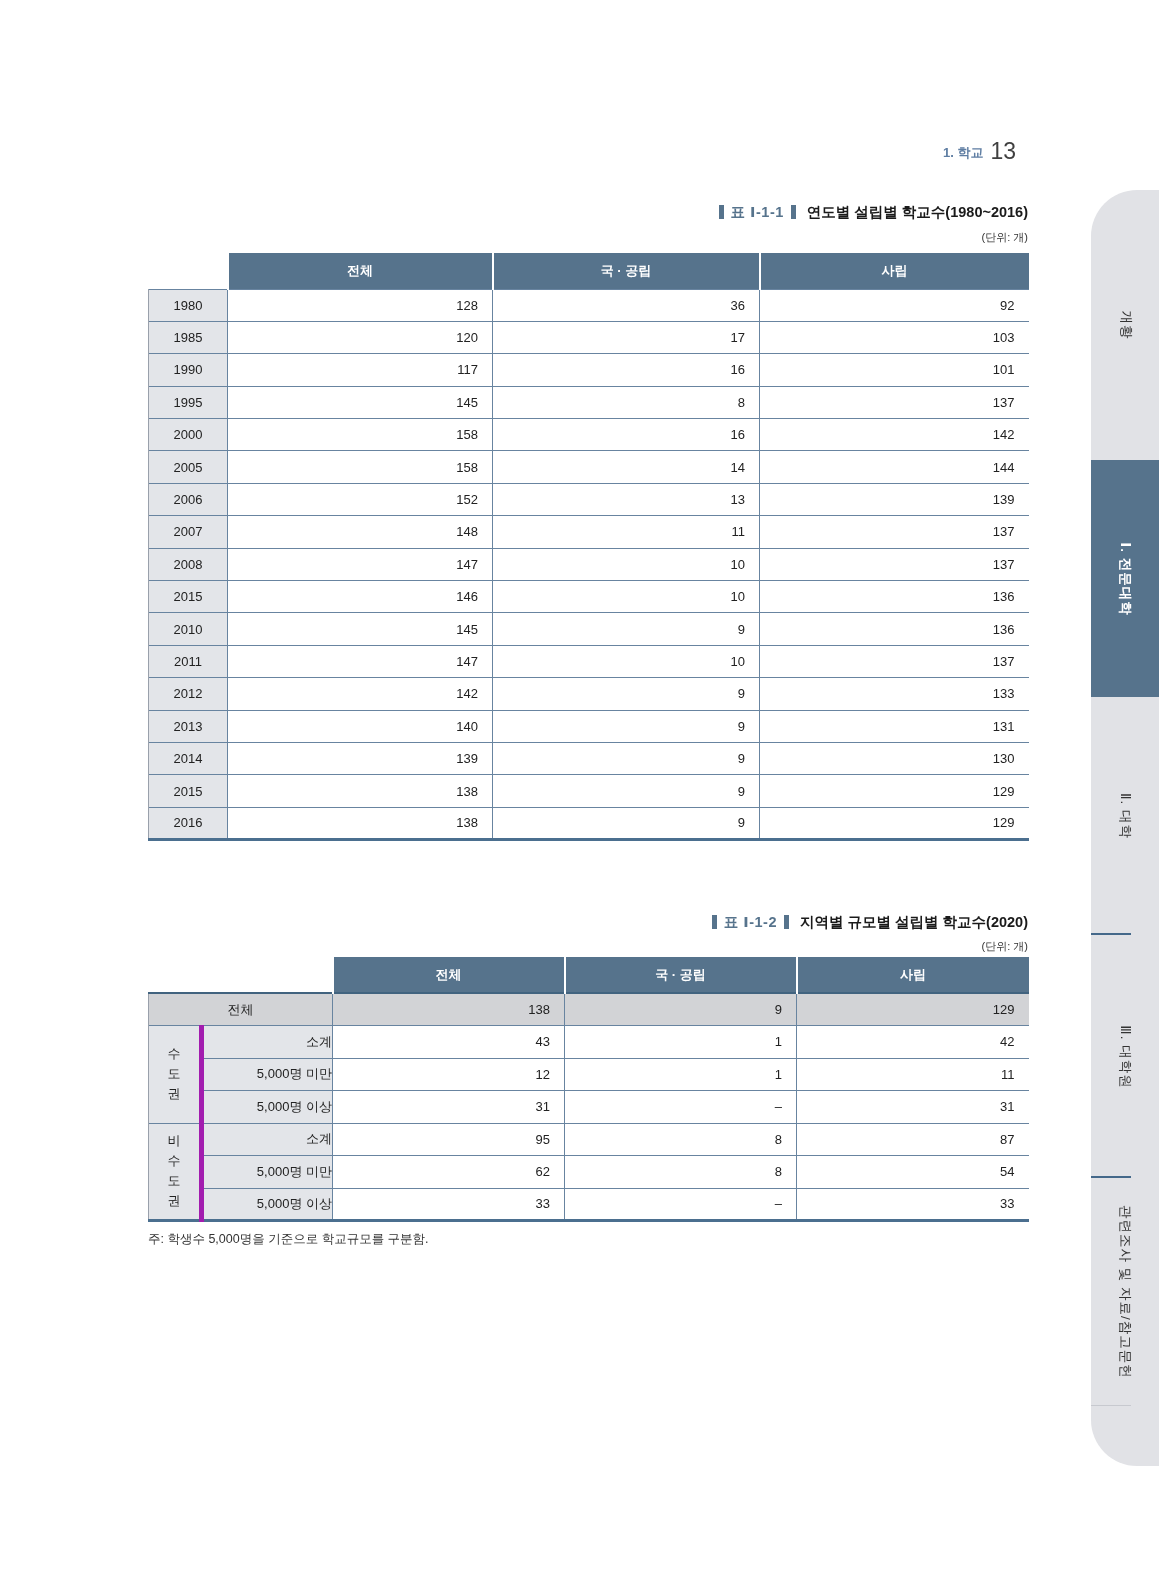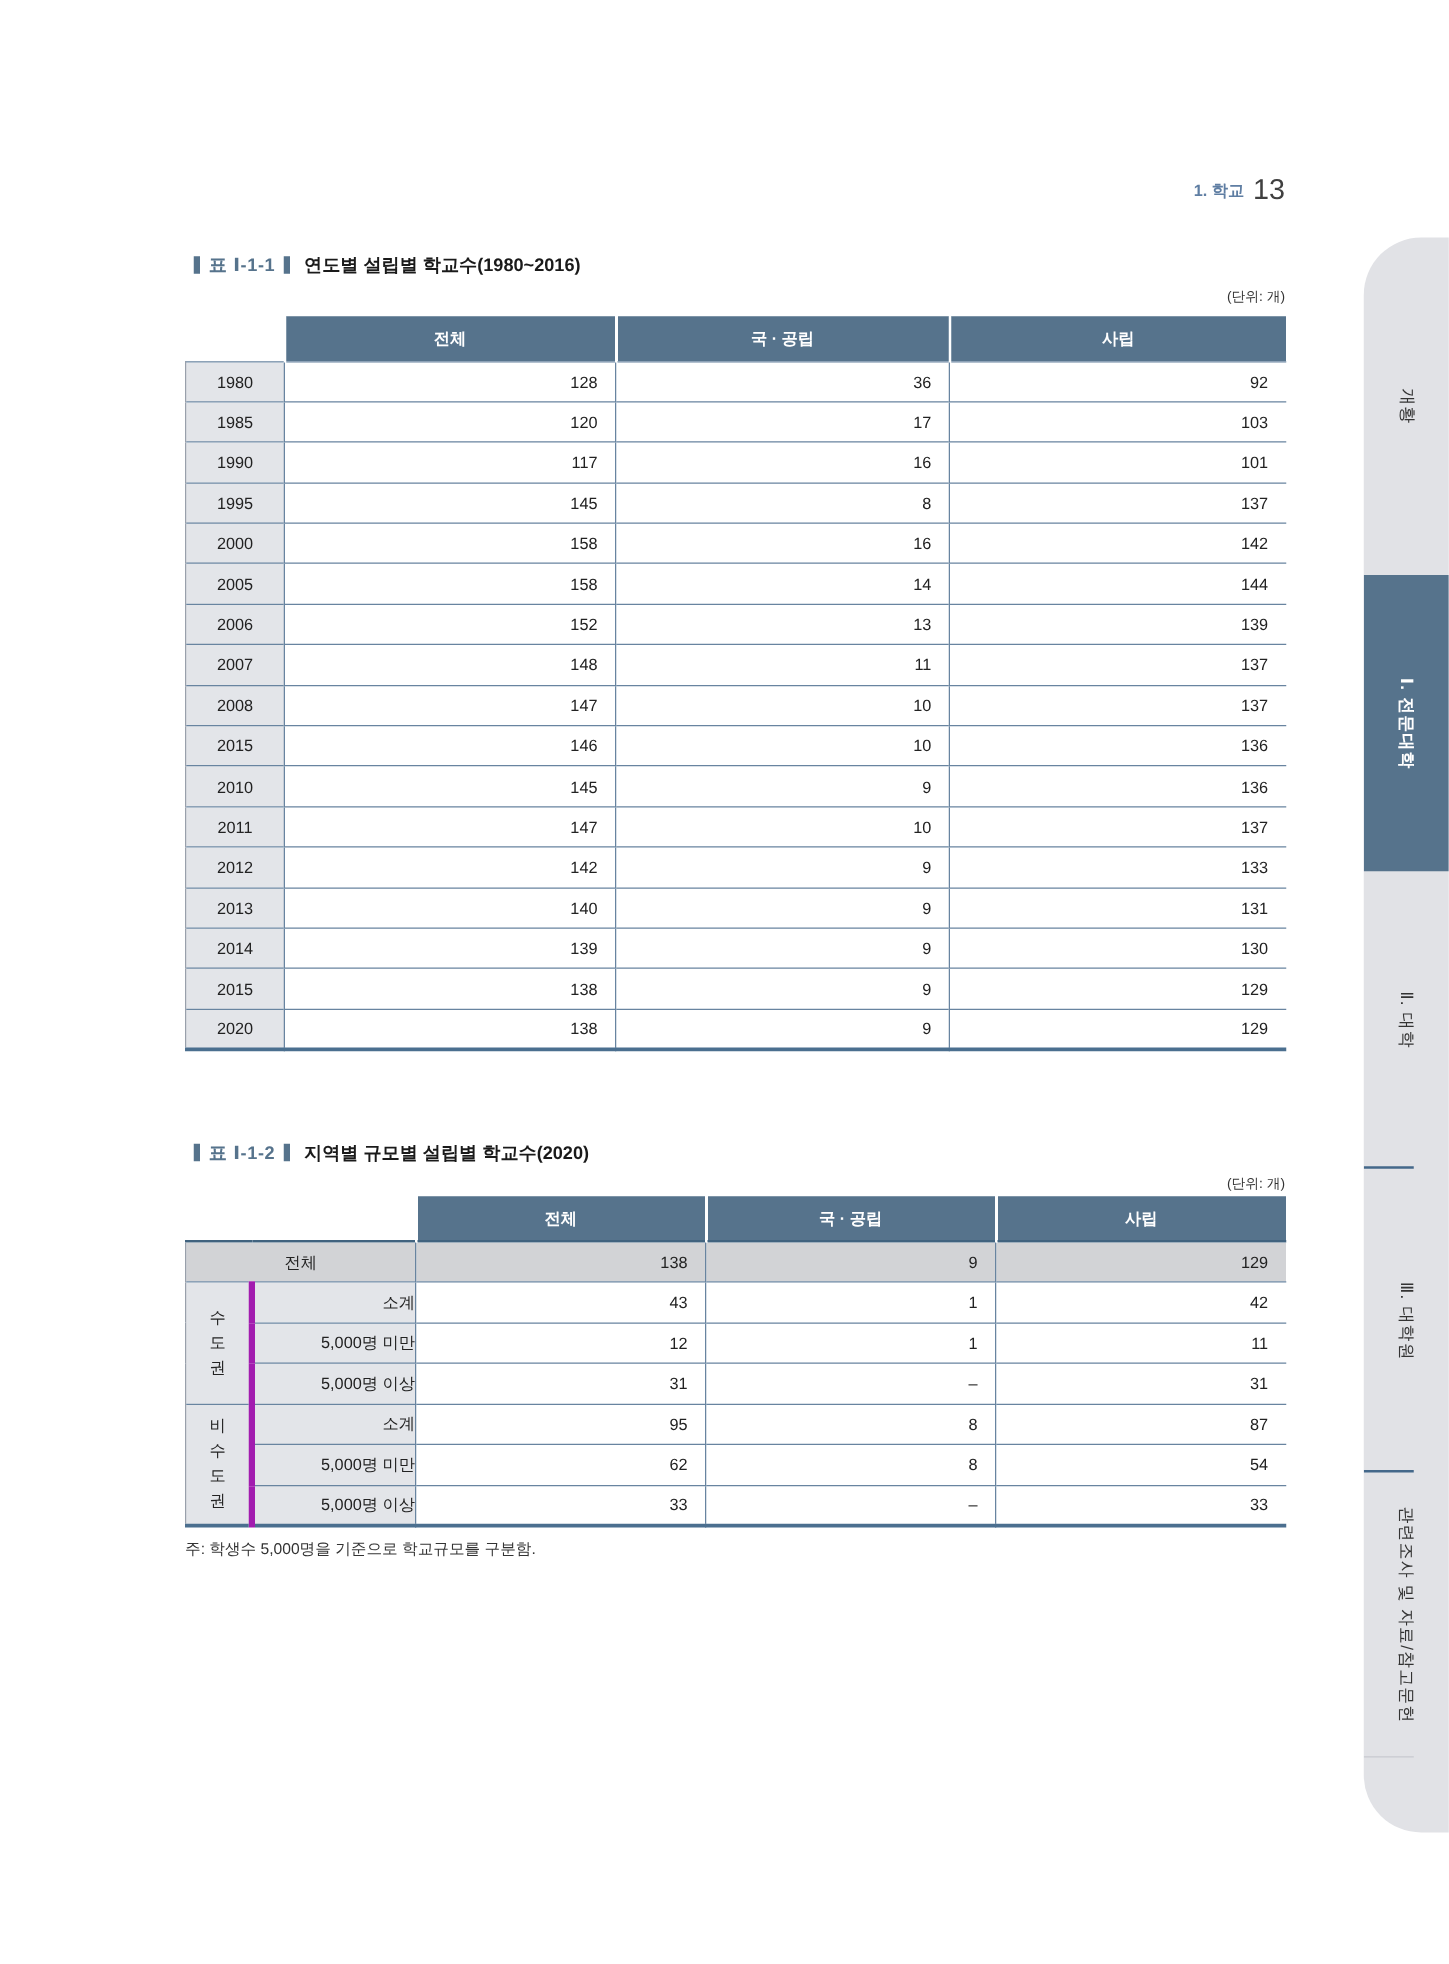--- a/index.html
+++ b/index.html
@@ -10,26 +10,26 @@
     --cell-gray:#e3e5e9;
     --total-gray:#d2d3d6;
     --side-gray:#e1e2e6;
     --ink:#222;
   }
   *{margin:0;padding:0;box-sizing:border-box;}
   html,body{width:1159px;height:1571px;background:#fff;overflow:hidden;
     font-family:"Liberation Sans","DejaVu Sans",sans-serif;color:var(--ink);}
 
   
-  .page-head{position:absolute;top:138px;left:148px;width:880px;text-align:right;}
+  .page-head{position:absolute;top:138px;left:136px;width:880px;text-align:right;}
   .section-label{color:#5f7ea3;font-size:13px;font-weight:bold;vertical-align:baseline;}
   .page-num{color:#404040;font-size:23px;font-weight:400;margin-left:7px;vertical-align:-2px;}
 
   
-  .tbl-title{position:absolute;left:148px;width:880px;text-align:left;font-size:14.5px;font-weight:bold;}
+  .tbl-title{position:absolute;left:148px;width:880px;text-align:right;font-size:14.5px;font-weight:bold;}
   .tbl-title .bar{display:inline-block;width:5px;height:14px;background:var(--slate);margin:0 7px;vertical-align:-2px;}
   .tbl-title .prefix{color:var(--slate);letter-spacing:.5px;}
   .tbl-title .main{color:#1a1a1a;margin-left:4px;}
   .unit{position:absolute;width:880px;left:148px;text-align:right;font-size:11px;color:#333;}
 
   
   table{border-collapse:collapse;table-layout:fixed;position:absolute;left:148px;width:880px;padding-left:44px;}
   #table1{top:253px;} #table2{top:957px;}
   th,td{font-size:13px;overflow:hidden;white-space:nowrap;}
   thead th{background:var(--slate);color:#fff;font-weight:bold;height:36px;text-align:center;}
@@ -180,21 +180,21 @@
         <td class="num">9</td>
         <td class="num">130</td>
       </tr>
       <tr>
         <td class="rowlabel">2015</td>
         <td class="num">138</td>
         <td class="num">9</td>
         <td class="num">129</td>
       </tr>
       <tr>
-        <td class="rowlabel">2020</td>
+        <td class="rowlabel">2016</td>
         <td class="num">138</td>
         <td class="num">9</td>
         <td class="num">129</td>
       </tr>
     </tbody>
 </table>
 
 <div class="tbl-title" style="top:913px;">
   <span class="bar"></span><span class="prefix">표  Ⅰ-1-2</span><span class="bar"></span><span class="main">지역별 규모별 설립별 학교수(2020)</span>
 </div>

